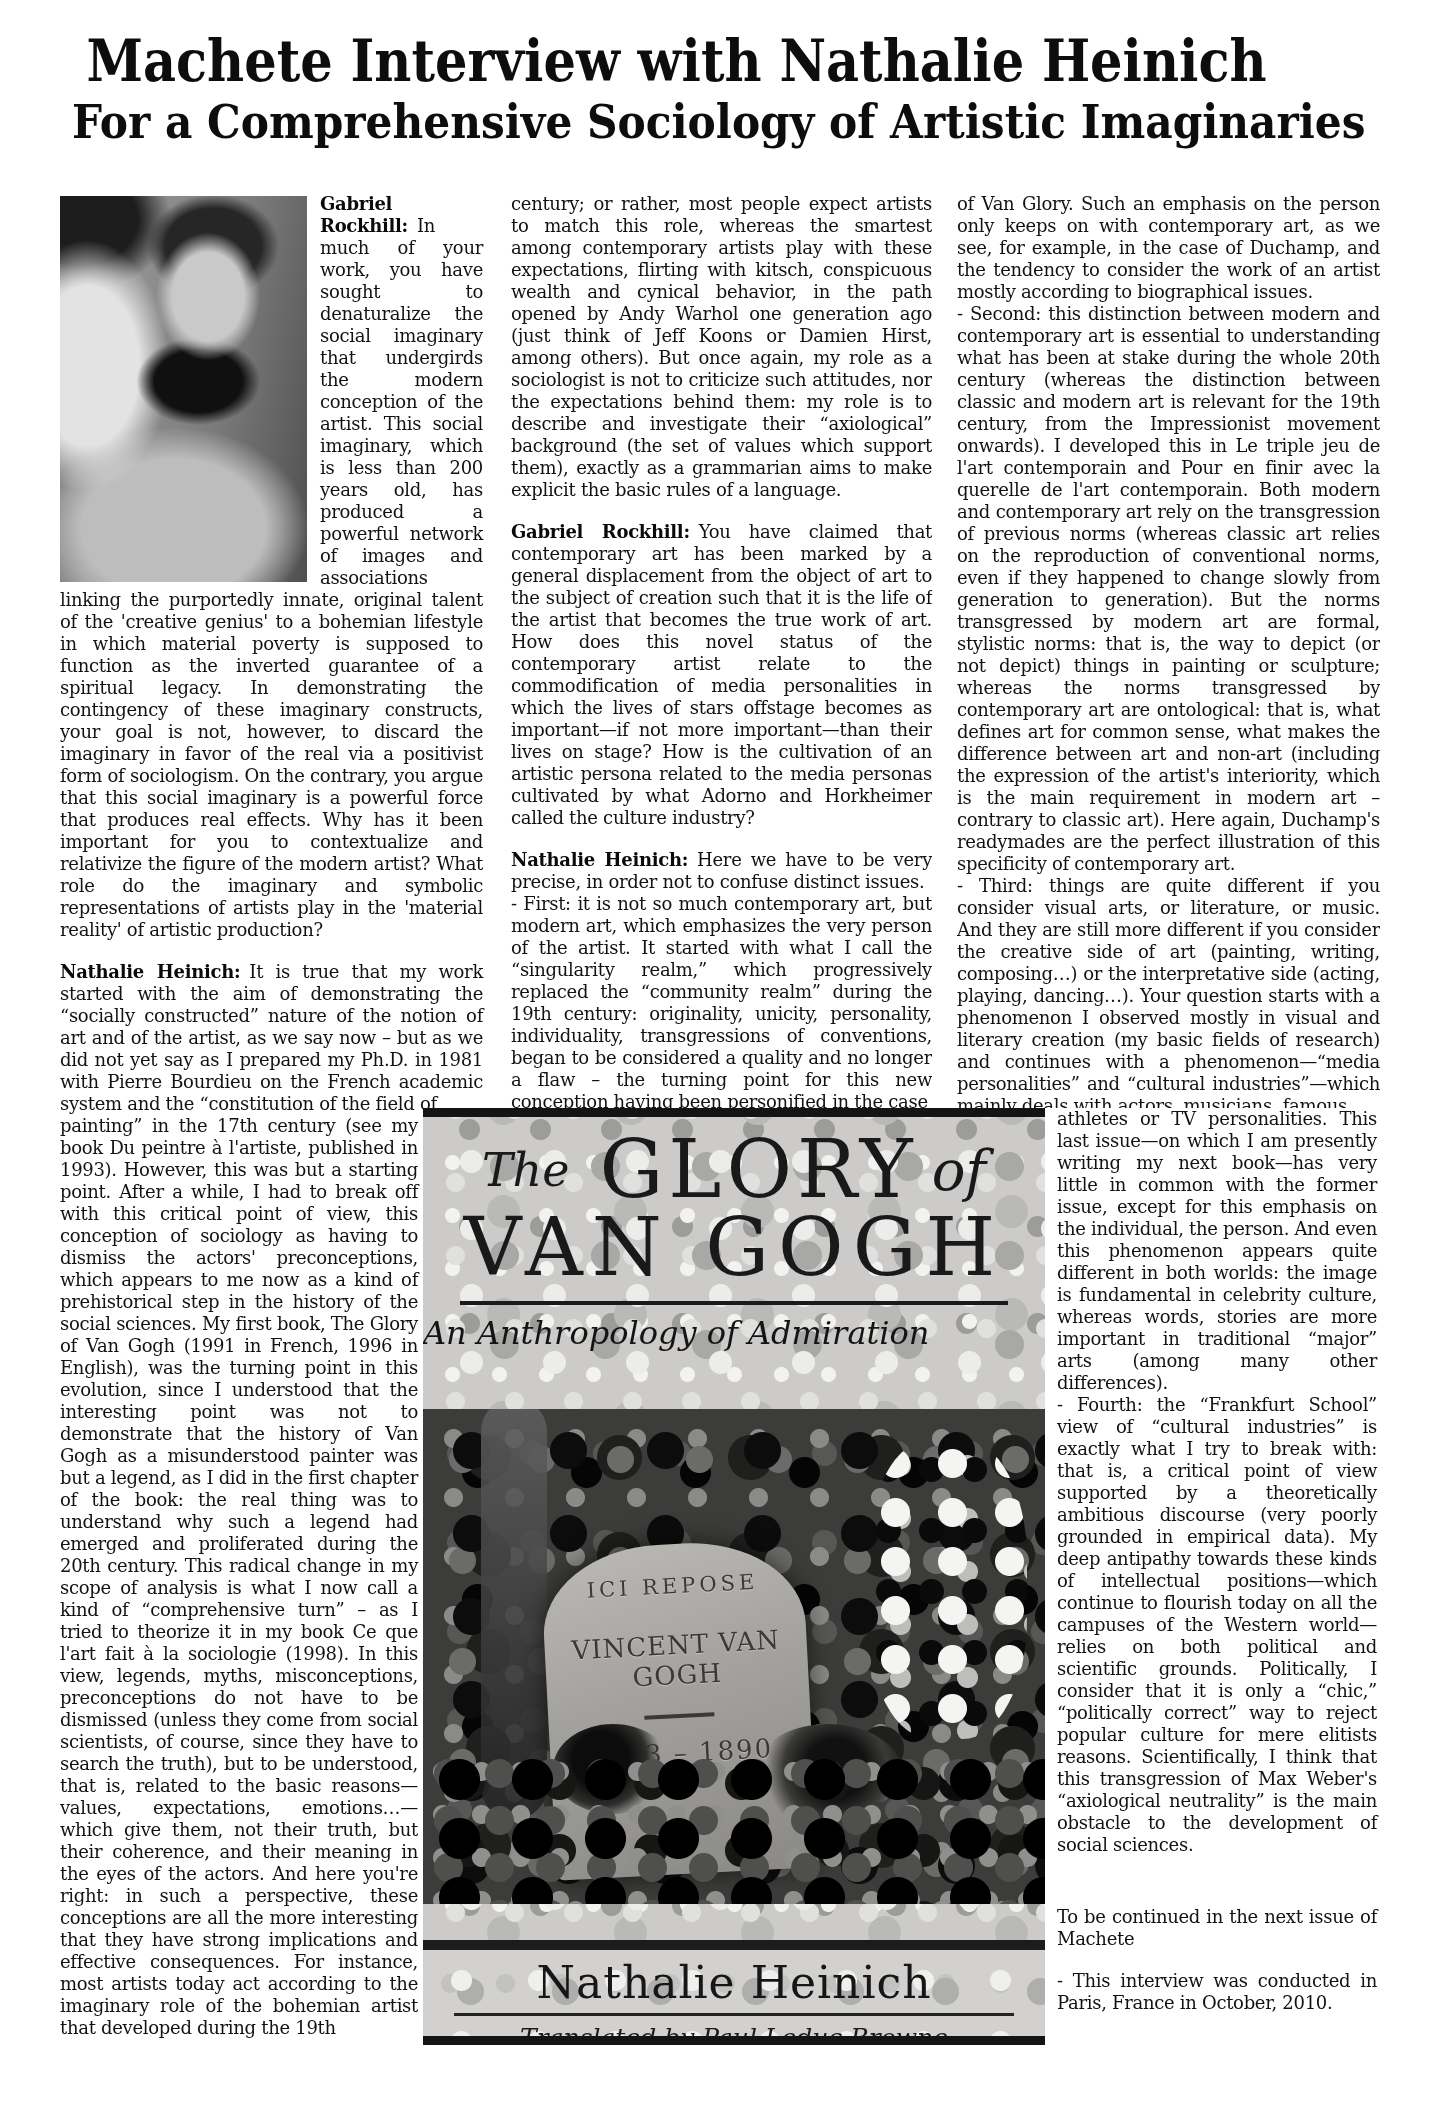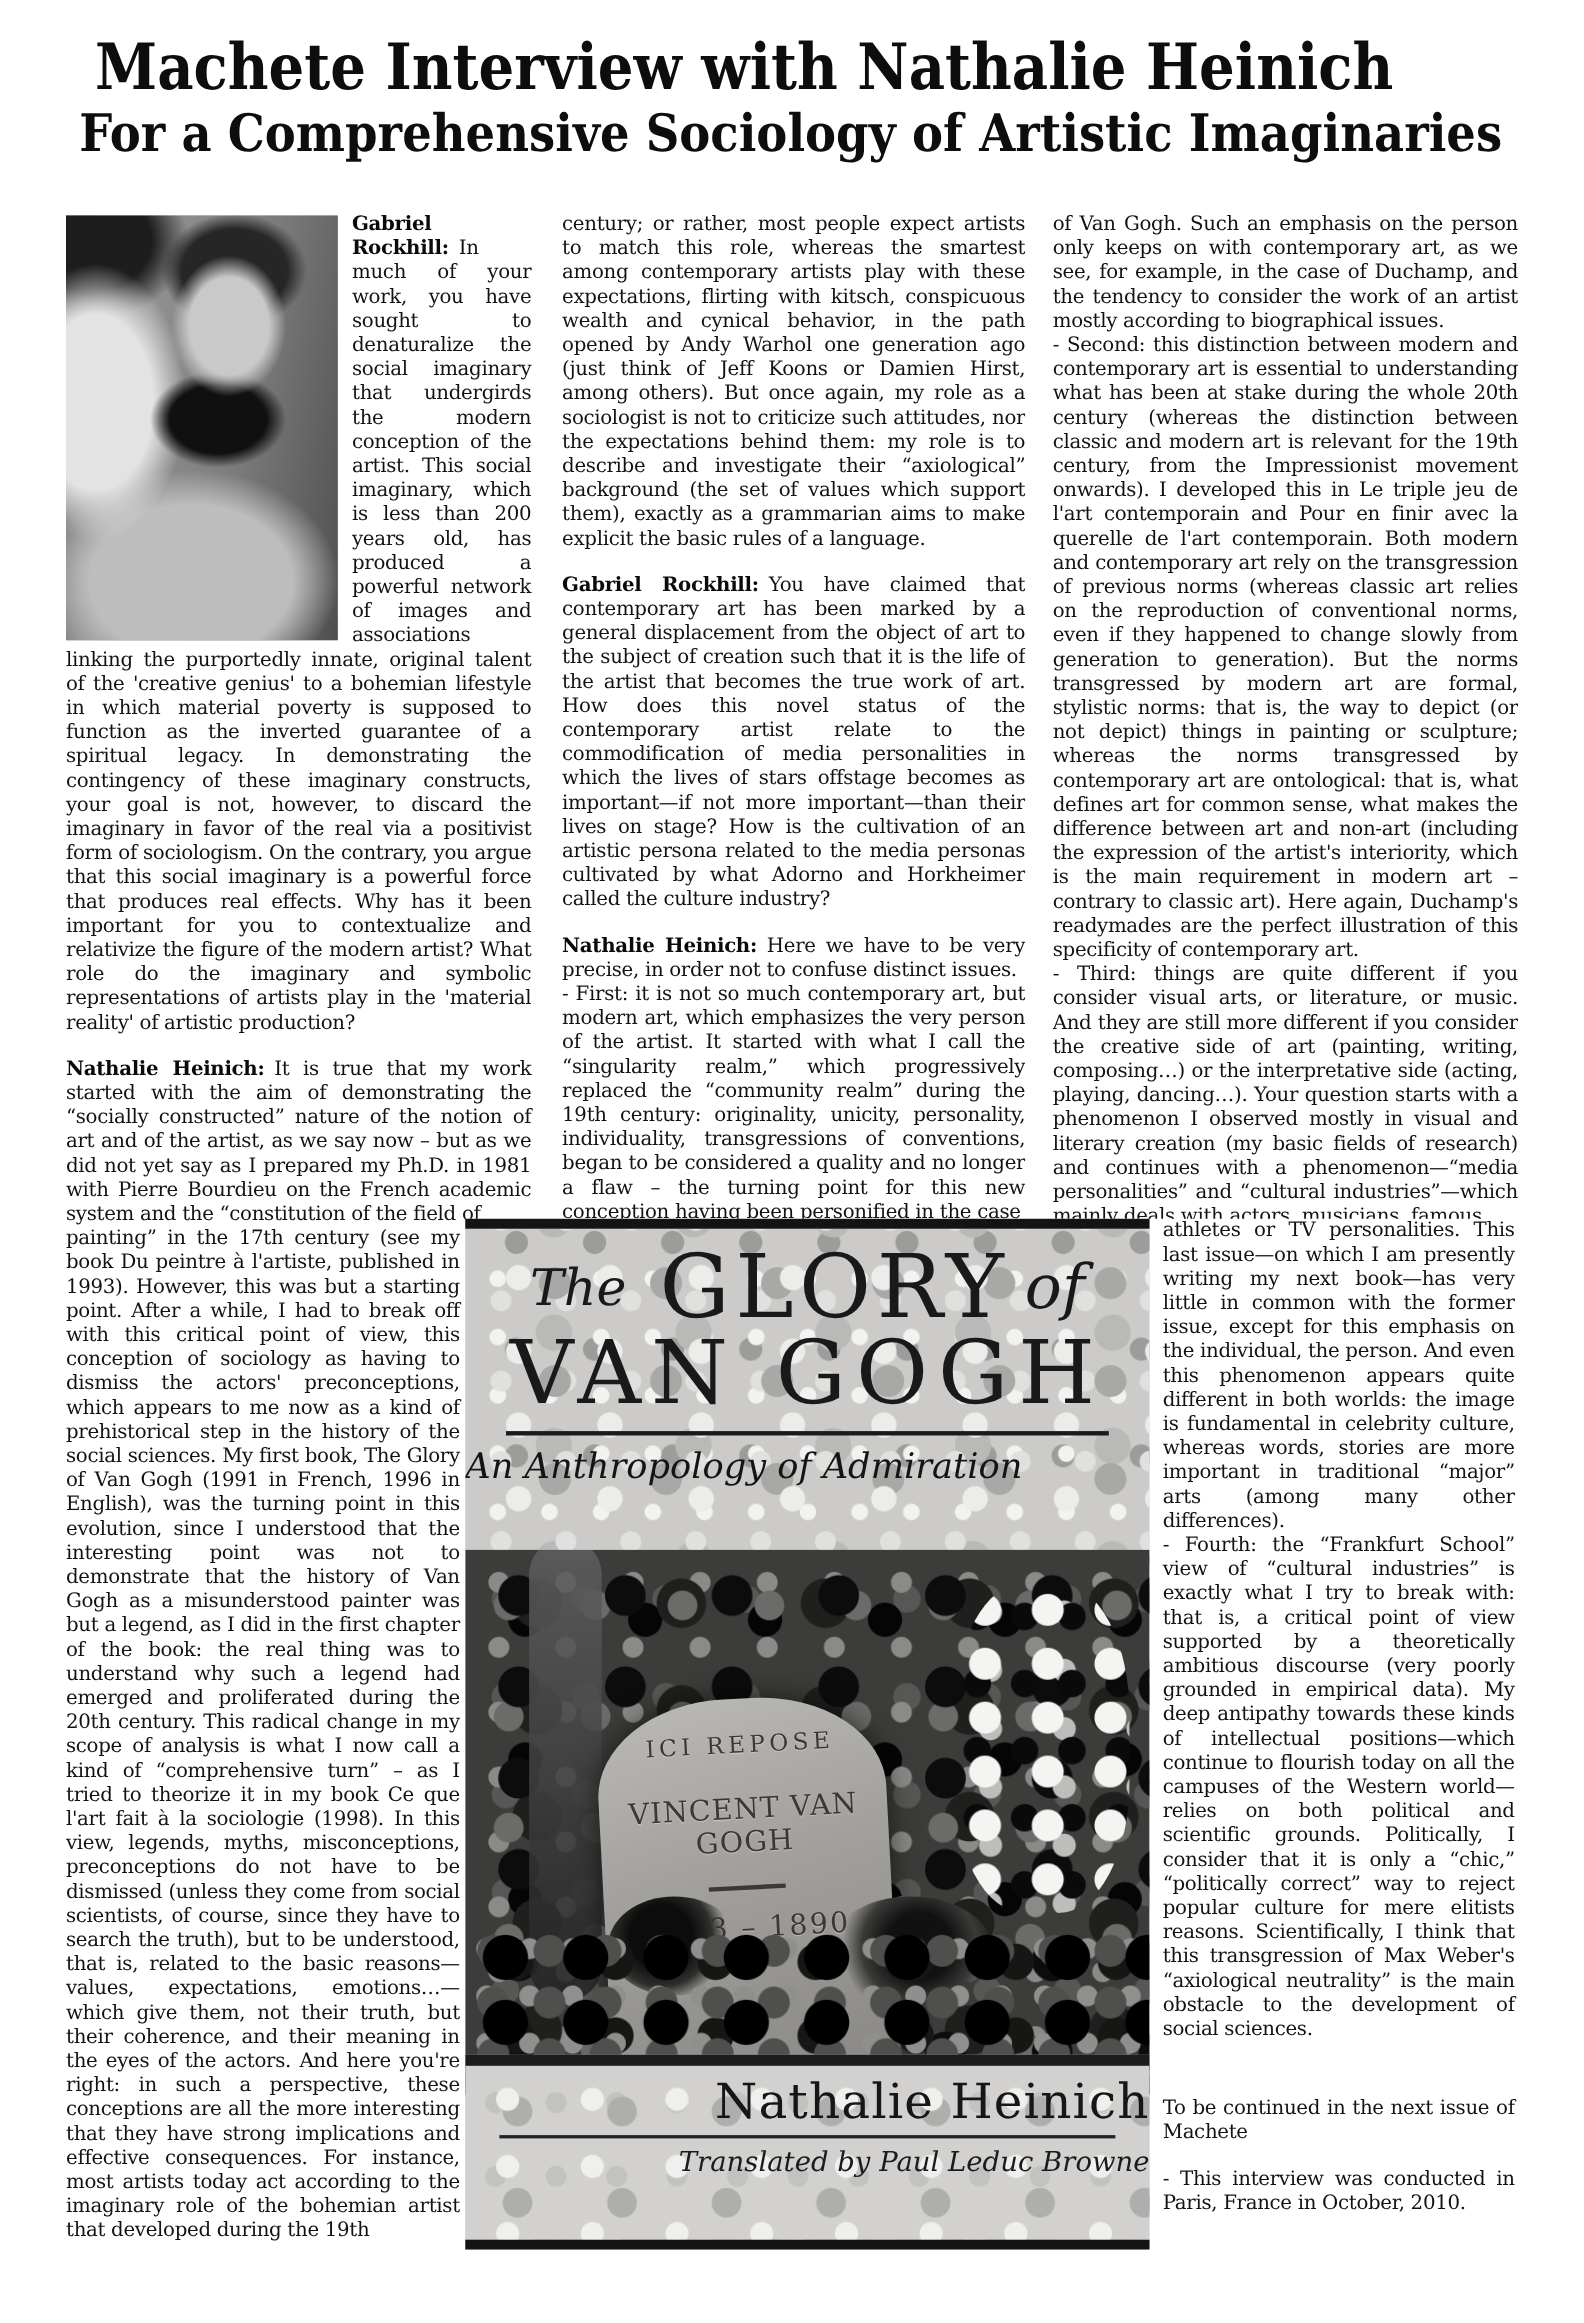--- a/index.html
+++ b/index.html
@@ -103,29 +103,29 @@
     border-radius:45% 45% 8px 8px / 26% 26% 8px 8px;
     background:linear-gradient(165deg,#bcbab6 0%,#a3a19d 45%,#8b8986 100%);
     box-shadow:0 0 26px rgba(0,0,0,.6);
     text-align:center; color:#3b3936;
   }
   .ts-l1{margin-top:30px; font-size:21px; letter-spacing:4px; text-shadow:0 1px 1px rgba(255,255,255,.35);}
   .ts-l2{margin-top:32px; font-size:26px; letter-spacing:1px; text-shadow:0 1px 1px rgba(255,255,255,.35);}
   .ts-dash{width:70px; height:4px; background:#3b3936; margin:24px auto 0 auto;}
   .ts-l3{margin-top:20px; font-size:26px; letter-spacing:2px; text-shadow:0 1px 1px rgba(255,255,255,.35);}
   .bc-band{
-    position:absolute; left:0; right:0; bottom:0; height:168px;
+    position:absolute; left:0; right:0; bottom:0; height:96px;
     box-sizing:border-box; border-top:10px solid #1c1c1c;
     background-color:#d2d1cf;
     background-image:
       radial-gradient(circle, #efefed 0 10px, rgba(0,0,0,0) 11px),
       radial-gradient(circle, #aeaeac 0 13px, rgba(0,0,0,0) 14px),
       radial-gradient(circle, #c2c2c0 0 9px,  rgba(0,0,0,0) 10px);
     background-size:77px 61px,95px 83px,55px 67px;
-    text-align:right;
+    text-align:center;
   }
   .bc-author{margin-top:8px; font-size:44px; line-height:50px; letter-spacing:1px; color:#161616;}
   .bc-rule2{width:560px; height:3px; background:#232323; margin:5px auto 7px auto;}
   .bc-trans{font-style:italic; font-size:25px; color:#1b1b1b;}
 </style>
 </head>
 <body>
 
 <div class="page">
 
@@ -147,21 +147,21 @@
 
   <div class="col" id="col2">
     <p class="para"><span>century; or rather, most people expect artists to match this role, whereas the smartest among contemporary artists play with these expectations, flirting with kitsch, conspicuous wealth and cynical behavior, in the path opened by Andy Warhol one generation ago (just think of Jeff Koons or Damien Hirst, among others). But once again, my role as a sociologist is not to criticize such attitudes, nor the expectations behind them: my role is to describe and investigate their “axiological” background (the set of values which support them), exactly as a grammarian aims to make explicit the basic rules of a language.</span></p>
     <p class="para gap"><b class="speaker">Gabriel Rockhill:</b><span>You have claimed that contemporary art has been marked by a general displacement from the object of art to the subject of creation such that it is the life of the artist that becomes the true work of art. How does this novel status of the contemporary artist relate to the commodification of media personalities in which the lives of stars offstage becomes as important—if not more important—than their lives on stage? How is the cultivation of an artistic persona related to the media personas cultivated by what Adorno and Horkheimer called the culture industry?</span></p>
     <p class="para gap"><b class="speaker">Nathalie Heinich:</b><span>Here we have to be very precise, in order not to confuse distinct issues.</span></p>
     <p class="para"><span>- First: it is not so much contemporary art, but modern art, which emphasizes the very person of the artist. It started with what I call the “singularity realm,” which progressively replaced the “community realm” during the 19th century: originality, unicity, personality, individuality, transgressions of conventions, began to be considered a quality and no longer a flaw – the turning point for this new conception having been personified in the case</span></p>
   </div>
 
   <div class="col" id="col3">
     <div class="col3-main">
-      <p class="para"><span>of Van Gogh. Such an emphasis on the person only keeps on with contemporary art, as we see, for example, in the case of Duchamp, and the tendency to consider the work of an artist mostly according to biographical issues.</span></p>
+      <p class="para"><span>of Van Glory. Such an emphasis on the person only keeps on with contemporary art, as we see, for example, in the case of Duchamp, and the tendency to consider the work of an artist mostly according to biographical issues.</span></p>
       <p class="para"><span>- Second: this distinction between modern and contemporary art is essential to understanding what has been at stake during the whole 20th century (whereas the distinction between classic and modern art is relevant for the 19th century, from the Impressionist movement onwards). I developed this in Le triple jeu de l'art contemporain and Pour en finir avec la querelle de l'art contemporain. Both modern and contemporary art rely on the transgression of previous norms (whereas classic art relies on the reproduction of conventional norms, even if they happened to change slowly from generation to generation). But the norms transgressed by modern art are formal, stylistic norms: that is, the way to depict (or not depict) things in painting or sculpture; whereas the norms transgressed by contemporary art are ontological: that is, what defines art for common sense, what makes the difference between art and non-art (including the expression of the artist's interiority, which is the main requirement in modern art – contrary to classic art). Here again, Duchamp's readymades are the perfect illustration of this specificity of contemporary art.</span></p>
       <p class="para"><span>- Third: things are quite different if you consider visual arts, or literature, or music. And they are still more different if you consider the creative side of art (painting, writing, composing…) or the interpretative side (acting, playing, dancing…). Your question starts with a phenomenon I observed mostly in visual and literary creation (my basic fields of research) and continues with a phenomenon—“media personalities” and “cultural industries”—which mainly deals with actors, musicians, famous</span></p>
     </div>
     <div class="col3-narrow">
       <p class="para"><span>athletes or TV personalities. This last issue—on which I am presently writing my next book—has very little in common with the former issue, except for this emphasis on the individual, the person. And even this phenomenon appears quite different in both worlds: the image is fundamental in celebrity culture, whereas words, stories are more important in traditional “major” arts (among many other differences).</span></p>
       <p class="para"><span>- Fourth: the “Frankfurt School” view of “cultural industries” is exactly what I try to break with: that is, a critical point of view supported by a theoretically ambitious discourse (very poorly grounded in empirical data). My deep antipathy towards these kinds of intellectual positions—which continue to flourish today on all the campuses of the Western world—relies on both political and scientific grounds. Politically, I consider that it is only a “chic,” “politically correct” way to reject popular culture for mere elitists reasons. Scientifically, I think that this transgression of Max Weber's “axiological neutrality” is the main obstacle to the development of social sciences.</span></p>
       <p class="para biggap"><span>To be continued in the next issue of Machete</span></p>
       <p class="para gap"><span>- This interview was conducted in Paris, France in October, 2010.</span></p>
     </div>
   </div>

